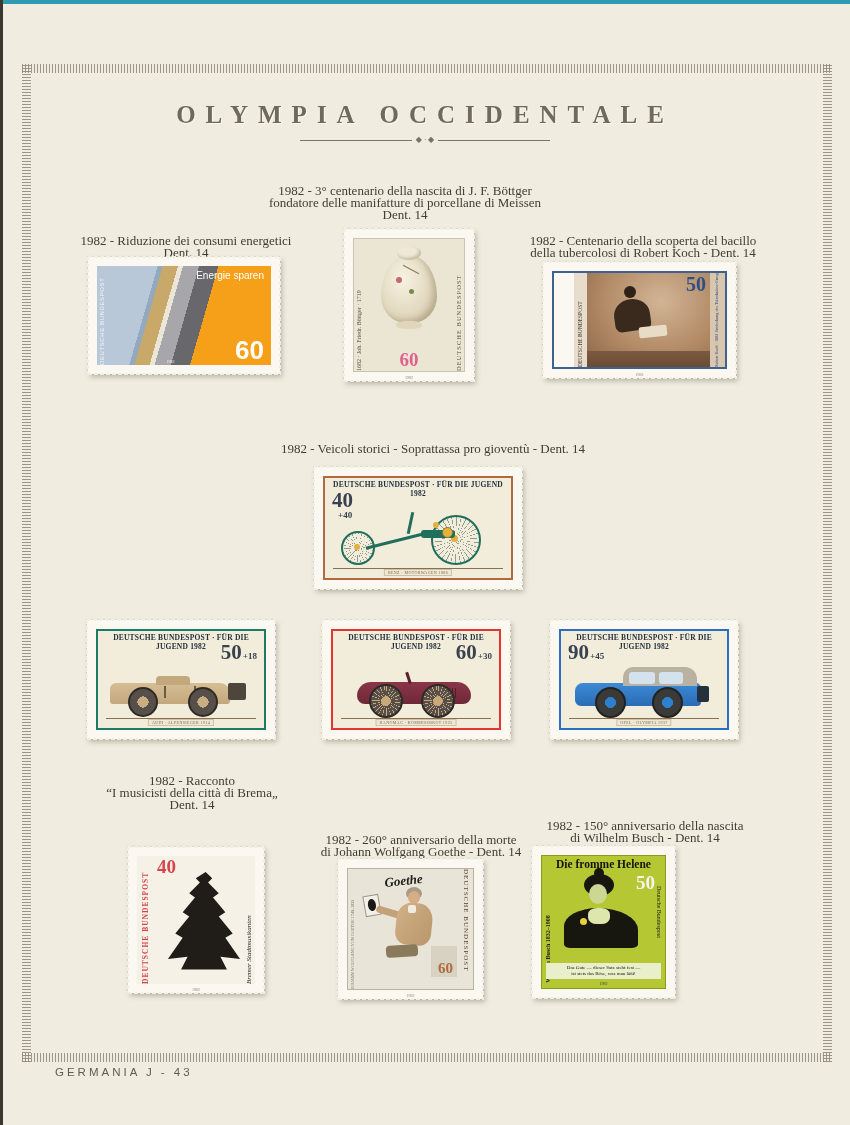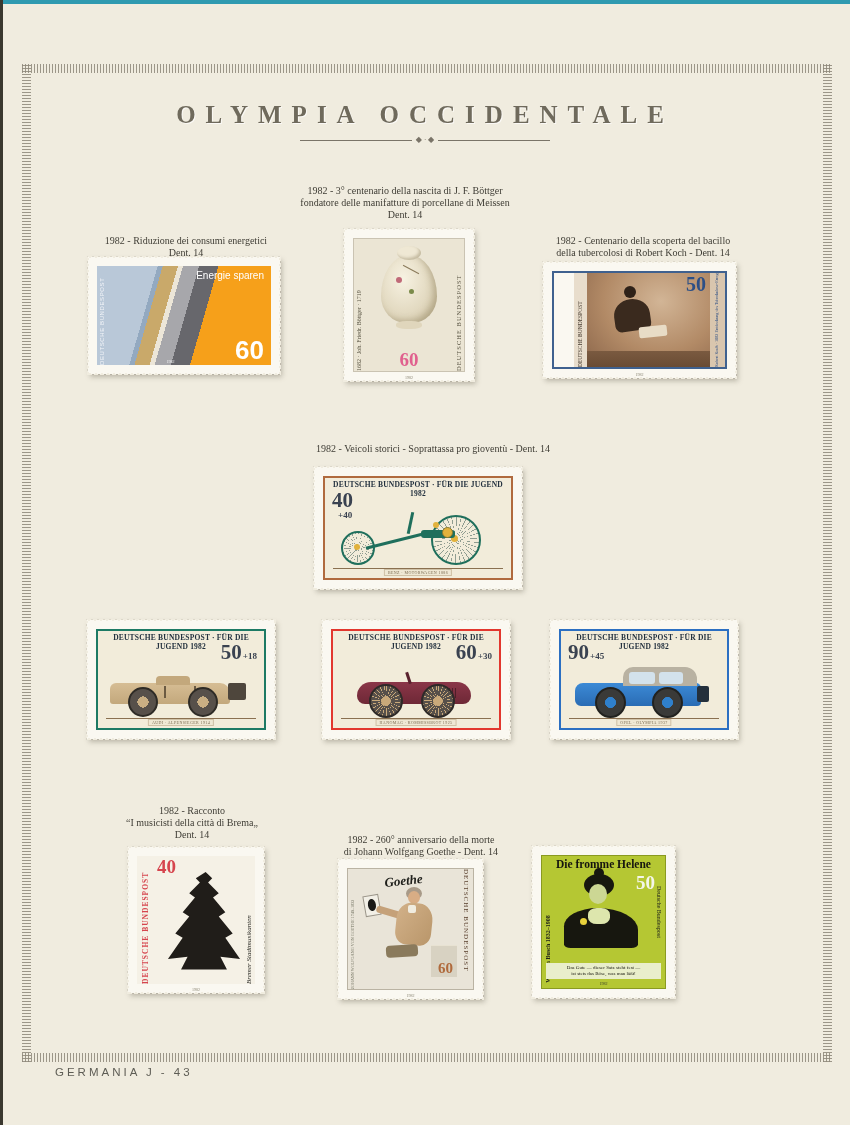--- a/index.html
+++ b/index.html
@@ -9,21 +9,21 @@
   .scan-left{position:absolute;top:0;left:0;bottom:0;width:3px;background:#3a382f;}
   .band{position:absolute;opacity:.85;}
   .band.h{height:9px;background:repeating-linear-gradient(90deg,#8d8779 0 1px,rgba(0,0,0,0) 1px 3px);}
   .band.v{width:9px;background:repeating-linear-gradient(0deg,#8d8779 0 1px,rgba(0,0,0,0) 1px 3px);}
   .page-title{position:absolute;left:115px;width:620px;top:101px;text-align:center;
       font-size:25px;font-weight:bold;letter-spacing:10px;color:#6f6a5c;
       text-shadow:1px 1px 0 rgba(255,255,255,.7);}
   .rule{position:absolute;left:300px;top:136px;width:250px;display:flex;align-items:center;}
   .rule .ln{flex:1;height:1px;background:#7a7468;}
   .rule .orn{font-size:8px;color:#7a7468;padding:0 4px;line-height:8px;}
-  .cap{position:absolute;text-align:center;font-size:10px;line-height:12px;color:#3f3d35;}
+  .cap{position:absolute;text-align:center;font-size:13px;line-height:12px;color:#3f3d35;}
   .stamp{position:absolute;background:#faf8f1;
       box-shadow:2px 3px 5px rgba(100,95,80,.38),0 0 0 1px rgba(205,200,186,.45);}
   .stamp::before{content:"";position:absolute;inset:-1px;pointer-events:none;
       background-image:
         radial-gradient(circle 1.8px at 3px 0px,#f0ecdf 99%,rgba(0,0,0,0) 100%),
         radial-gradient(circle 1.8px at 3px 4px,#f0ecdf 99%,rgba(0,0,0,0) 100%),
         radial-gradient(circle 1.8px at 0px 3px,#f0ecdf 99%,rgba(0,0,0,0) 100%),
         radial-gradient(circle 1.8px at 4px 3px,#f0ecdf 99%,rgba(0,0,0,0) 100%);
       background-size:6px 4px,6px 4px,4px 6px,4px 6px;
       background-position:top left,bottom left,top left,top right;
@@ -214,28 +214,32 @@
       <div class="abs" style="left:68px;bottom:44px;width:26px;height:12px;background:#d3e2ec;border-radius:3px;"></div>
       <div class="abs" style="left:98px;bottom:44px;width:24px;height:12px;background:#d3e2ec;border-radius:3px;"></div>
       <div class="abs" style="right:18px;bottom:26px;width:12px;height:16px;background:#24303c;border-radius:2px;"></div>
       <div class="wheel" style="left:34px;bottom:10px;width:27px;height:27px;border:2px solid #22221f;background:radial-gradient(circle,#2f80cc 0 28%,#3a3a38 29% 100%);"></div>
       <div class="wheel" style="right:44px;bottom:10px;width:27px;height:27px;border:2px solid #22221f;background:radial-gradient(circle,#2f80cc 0 28%,#3a3a38 29% 100%);"></div>
       <div class="ground"></div>
       <div class="plate">OPEL · OLYMPIA 1937</div>
     </div>
   </div>
 
-  <div class="cap" style="left:102px;top:805px;width:180px;">
+  <div class="cap" style="left:102px;top:775px;width:180px;">
     <div>1982 - Racconto</div>
     <div>“I musicisti della città di Brema„</div>
     <div>Dent. 14</div>
   </div>
   <div class="cap" style="left:301px;top:834px;width:240px;">
     <div>1982 - 260° anniversario della morte</div>
     <div>di Johann Wolfgang Goethe - Dent. 14</div>
+  </div>
+  <div class="cap" style="left:525px;top:820px;width:240px;">
+    <div>1982 - 150° anniversario della nascita</div>
+    <div>di Wilhelm Busch - Dent. 14</div>
   </div>
 
   <div class="stamp" style="left:128px;top:847px;width:136px;height:146px;">
     <div class="inner s8">
       <div class="vt" style="left:4px;top:0;height:100%;font-size:7.5px;font-weight:bold;letter-spacing:1px;color:#d6454e;">DEUTSCHE BUNDESPOST</div>
       <div class="abs" style="left:20px;top:1px;font-size:19px;line-height:19px;font-weight:bold;color:#d6454e;">40</div>
       <div class="abs" style="left:26px;top:16px;width:82px;height:106px;background:#201d19;clip-path:polygon(52% 0%,60% 6%,55% 10%,68% 20%,61% 24%,76% 38%,68% 42%,85% 58%,76% 62%,94% 82%,70% 80%,78% 92%,22% 92%,30% 80%,6% 82%,24% 62%,15% 58%,32% 42%,24% 38%,39% 24%,32% 20%,45% 10%,40% 6%);"></div>
       <div class="vt" style="right:2px;top:0;height:100%;font-size:7px;font-style:italic;color:#30302a;">Bremer Stadtmusikanten</div>
     </div>
     <div class="year-out">1982</div>

